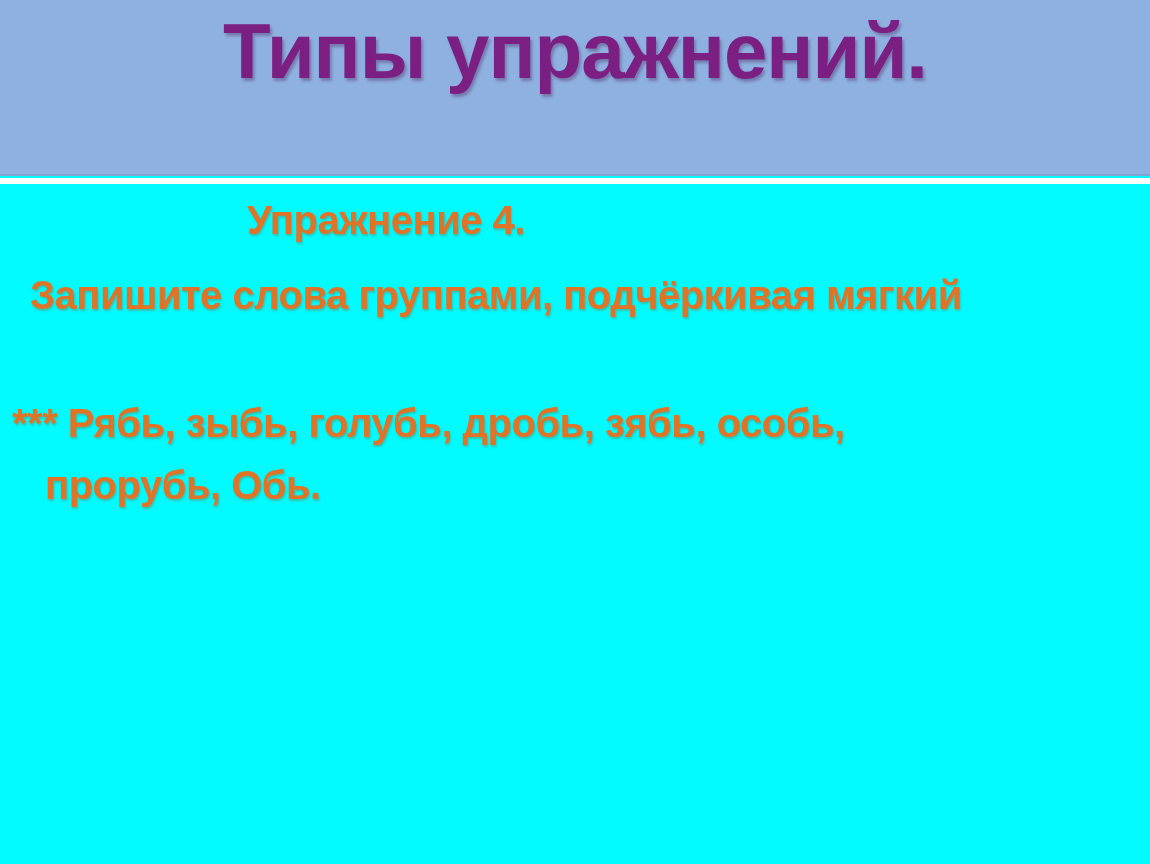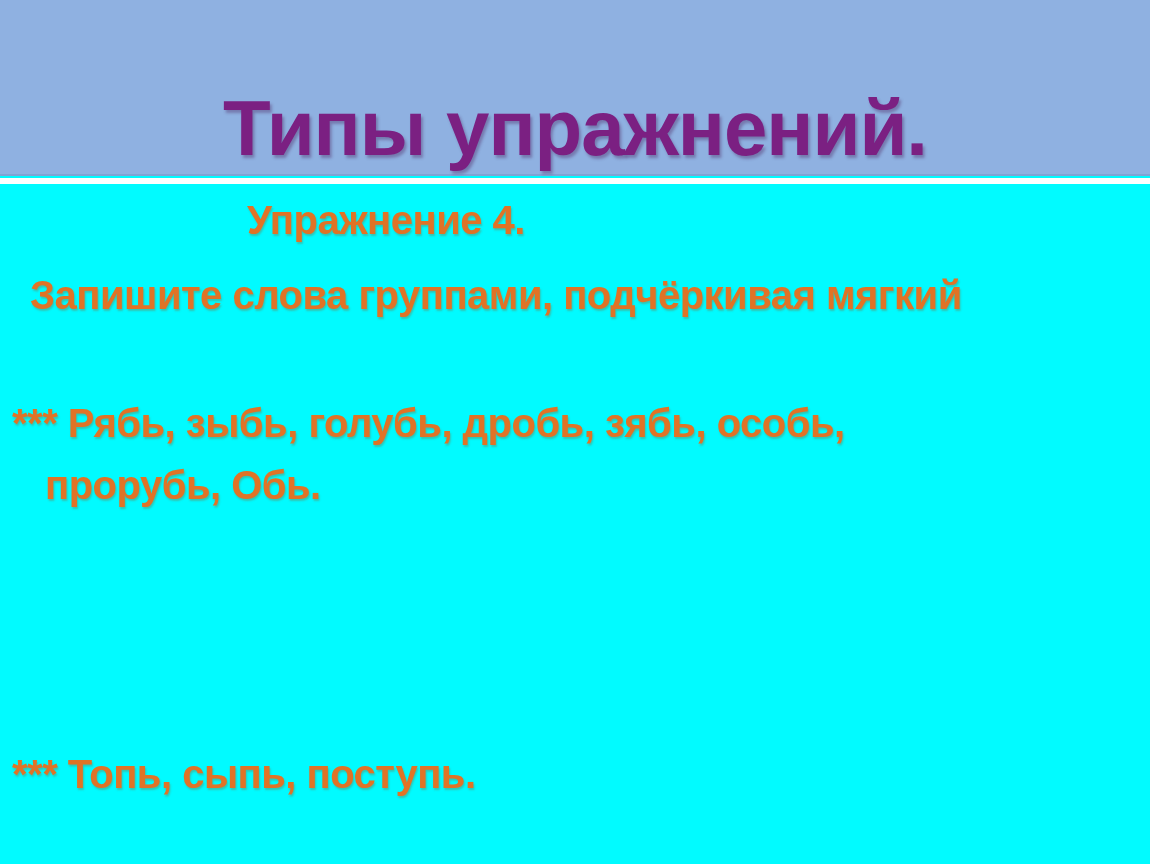--- a/index.html
+++ b/index.html
@@ -18,21 +18,21 @@
   .slide-header {
     position: absolute;
     top: 0;
     left: 0;
     width: 100%;
     height: 176px;
     background: #8fb1e1;
     border-bottom: 2px solid #7fa3d4;
     box-sizing: border-box;
     display: flex;
-    align-items: flex-end;
+    align-items: flex-start;
     justify-content: center;
   }
   .slide-title {
     font-size: 78px;
     font-weight: bold;
     color: #7b2082;
     letter-spacing: -1px;
     text-shadow: 2px 3px 3px rgba(70, 20, 80, 0.35);
     padding-top: 6px;
     white-space: pre;
@@ -82,16 +82,15 @@
     <div class="slide-title">Типы упражнений.</div>
   </div>
 
   <div class="divider"></div>
 
   <div class="slide-body">
     <div class="txt-line line-1">Упражнение 4.</div>
     <div class="txt-line line-2">Запишите слова группами, подчёркивая мягкий</div>
     <div class="txt-line line-4">*** Рябь, зыбь, голубь, дробь, зябь, особь,</div>
     <div class="txt-line line-5">прорубь, Обь.</div>
-    <div class="txt-line line-9">*** Топь, сыпь, поступь.</div>
   </div>
 
 </div>
 
 </body></html>

